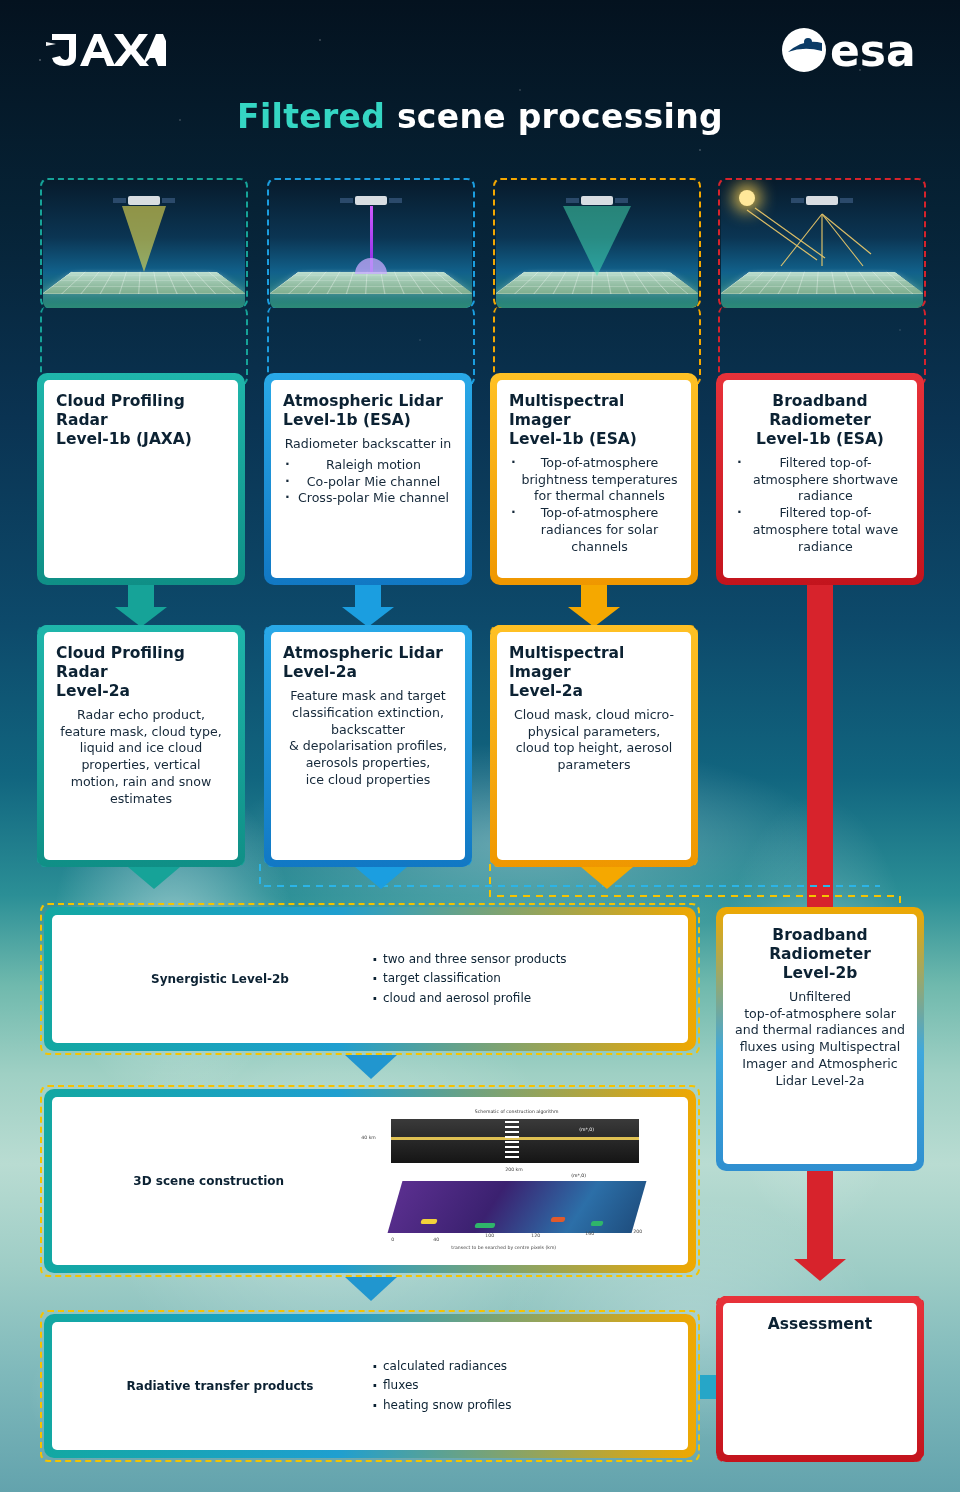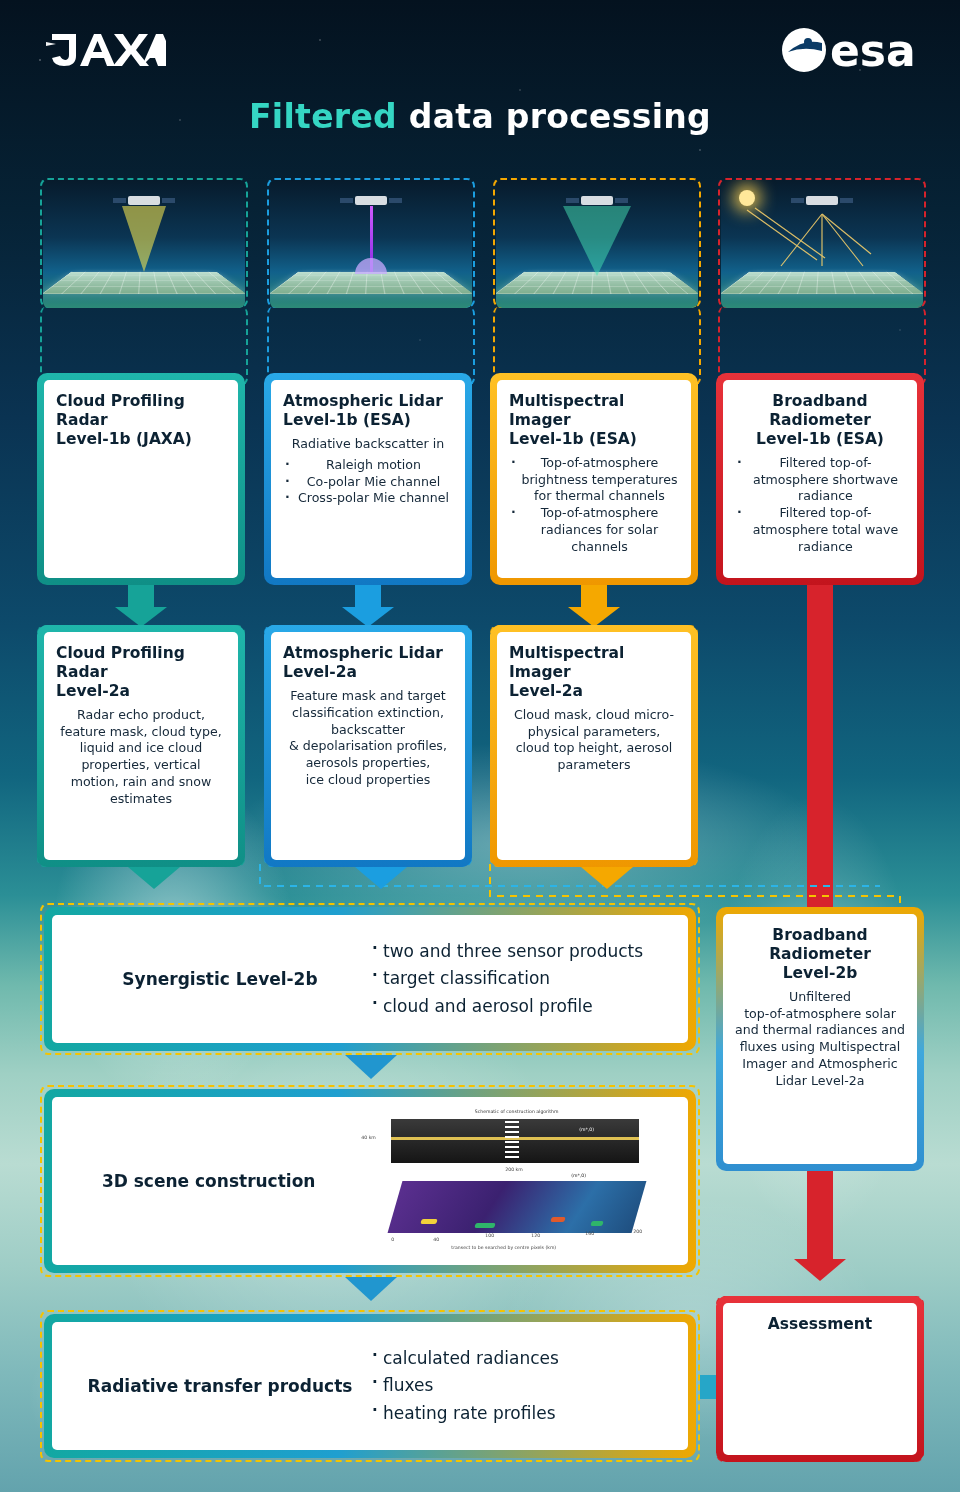--- a/index.html
+++ b/index.html
@@ -131,22 +131,22 @@
   .bx-body li { position:relative; padding-left:11px; }
   .bx-body li:before { content:"·"; position:absolute; left:2px; top:-1px; font-weight:bold; }
   .center { text-align:center; }
 
   
   .wbox { position:absolute; border-radius:10px; padding:8px; }
   .wbox > .inner {
     width:100%; height:100%; background:#fff; border-radius:5px; color:#0c2233;
     display:flex; align-items:center; padding:10px 18px;
   }
-  .wlabel { font-weight:bold; font-size:17px; width:300px; text-align:center; }
-  .wlist { font-size:17px; line-height:1.62; }
+  .wlabel { font-weight:bold; font-size:12px; width:300px; text-align:center; }
+  .wlist { font-size:12px; line-height:1.62; }
   .wlist ul { margin:0; padding:0; list-style:none; }
   .wlist li { position:relative; padding-left:13px; }
   .wlist li:before { content:"·"; position:absolute; left:2px; top:-2px; font-weight:bold; font-size:15px; }
 
   
   .arrow-down {
     position:absolute; width:0; height:0;
     border-left:26px solid transparent; border-right:26px solid transparent;
   }
   .arrow-right {
@@ -197,21 +197,21 @@
 </svg>
 
 <svg class="esa-logo" viewBox="0 0 150 56">
   <circle cx="26" cy="28" r="22" fill="#ffffff"></circle>
   <path d="M10 30 q16 -14 34 -9 l0 8 q-18 -5 -34 1 z" fill="#0b3b66"></path>
   <circle cx="30" cy="20" r="4" fill="#0b3b66"></circle>
   <text x="52" y="44" font-family="DejaVu Sans, sans-serif" font-size="44" font-weight="bold" fill="#ffffff">esa</text>
 </svg>
 
 <div class="title">
-  <span class="hl">Filtered</span><span> data processing</span>
+  <span class="hl">Filtered</span><span> scene processing</span>
 </div>
 
 <div class="dash" style="left:40px; top:178px; width:208px; height:130px; border-color:#16a398;"></div>
 <div class="thumb" style="left:43px; top:180px;">
   <div class="ground"></div>
     <div class="grid"></div>
   <div class="sat"></div>
     <div class="beam-cone"></div>
 </div>
 
@@ -258,21 +258,21 @@
 <div class="gbox" style="left:37px; top:373px; width:208px; height:212px; background:linear-gradient(180deg,#1fb6ab,#0f8f86);">
   <div class="inner">
     <div class="bx-title">Cloud Profiling Radar<br>Level-1b (JAXA)</div>
   </div>
 </div>
 
 <div class="gbox" style="left:264px; top:373px; width:208px; height:212px; background:linear-gradient(180deg,#29a9e8,#1178c4);">
   <div class="inner">
     <div class="bx-title">Atmospheric Lidar<br>Level-1b (ESA)</div>
     <div class="bx-body center">
-      <div style="margin-bottom:4px;">Radiative backscatter in</div>
+      <div style="margin-bottom:4px;">Radiometer backscatter in</div>
       <ul>
         <li>Raleigh motion</li>
         <li>Co-polar Mie channel</li>
         <li>Cross-polar Mie channel</li>
       </ul>
     </div>
   </div>
 </div>
 
 <div class="gbox" style="left:490px; top:373px; width:208px; height:212px; background:linear-gradient(180deg,#ffc125,#ef9700);">
@@ -393,21 +393,21 @@
 <div class="arrow-down" style="left:345px; top:1277px; border-top:24px solid #2196cf;"></div>
 
 <div class="dash" style="left:40px; top:1310px; width:660px; height:152px; border-color:#f5c300;"></div>
 <div class="wbox" style="left:44px; top:1314px; width:652px; height:144px; background:linear-gradient(90deg,#13a8a2,#1f9fd0 45%,#f0a800 100%);">
   <div class="inner">
     <div class="wlabel">Radiative transfer products</div>
     <div class="wlist">
       <ul>
         <li>calculated radiances</li>
         <li>fluxes</li>
-        <li>heating rate profiles</li>
+        <li>heating snow profiles</li>
       </ul>
     </div>
   </div>
 </div>
 
 <div class="bar" style="left:700px; top:1375px; width:18px; height:24px; background:#26a6c8;"></div>
 <div class="arrow-right" style="left:716px; top:1365px; border-left:22px solid #26a6c8;"></div>
 
 <div class="gbox" style="left:716px; top:907px; width:208px; height:264px; background:linear-gradient(180deg,#f0a800 0%,#3fa8dc 55%,#2f8fd0 100%);">
   <div class="inner">

